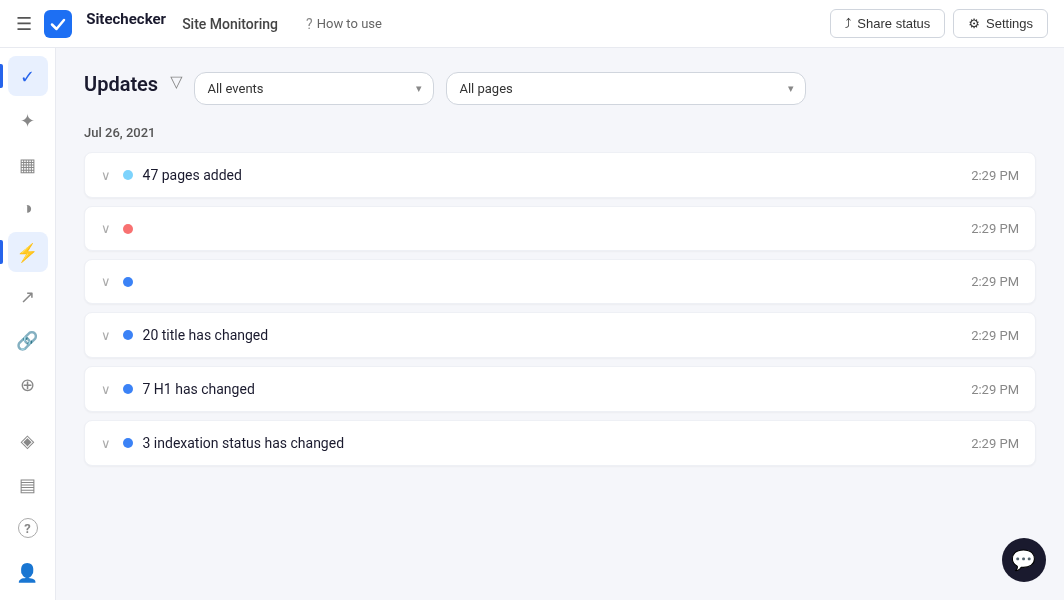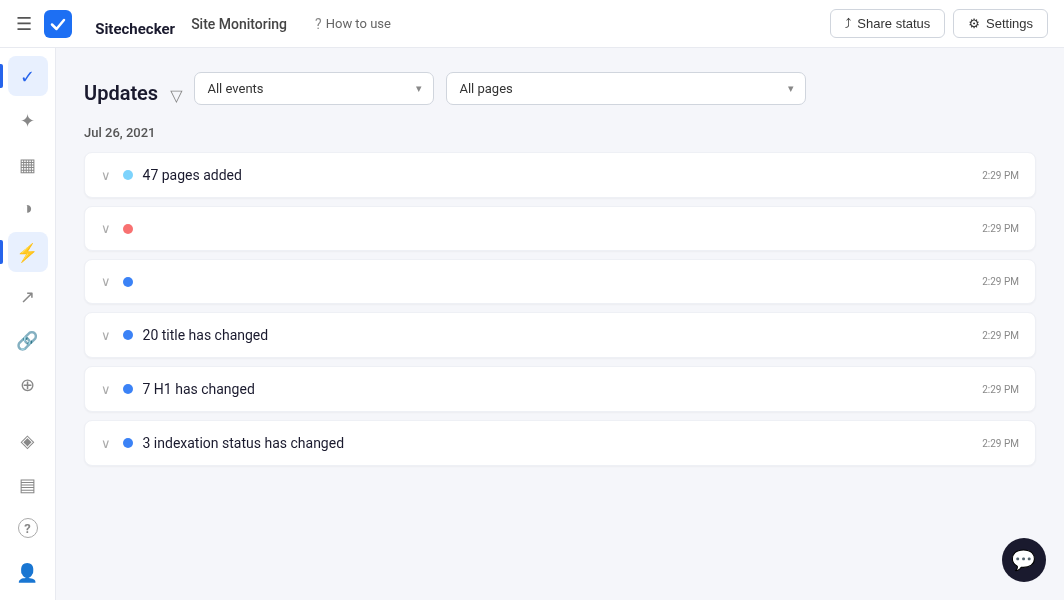--- a/index.html
+++ b/index.html
@@ -5,21 +5,21 @@
     * { box-sizing: border-box; margin: 0; padding: 0; }
     body { font-family: -apple-system, BlinkMacSystemFont, 'Segoe UI', Roboto, sans-serif; background: #f5f6fa; display: flex; flex-direction: column; height: 600px; overflow: hidden; }
 
     
     .header {
       display: flex; align-items: center; background: #fff; border-bottom: 1px solid #e8eaf0;
       padding: 0 16px; height: 48px; z-index: 10; flex-shrink: 0;
     }
     .header-left { display: flex; align-items: center; gap: 12px; }
     .hamburger-icon { color: #555; font-size: 18px; cursor: pointer; }
-    .logo-area { display: flex; align-items: flex-end; gap: 23px; }
+    .logo-area { display: flex; align-items: flex-start; gap: 14px; }
     .logo-icon { width: 28px; height: 28px; }
     .logo-text { font-size: 15px; font-weight: 700; color: #1a1a2e; }
     .site-monitoring { font-size: 14px; color: #444; margin-left: 4px; font-weight: 500; }
     .how-to-use { display: flex; align-items: center; gap: 4px; font-size: 13px; color: #666; cursor: pointer; margin-left: 16px; }
     .header-right { margin-left: auto; display: flex; align-items: center; gap: 8px; }
     .btn-share, .btn-settings {
       display: flex; align-items: center; gap: 6px;
       padding: 6px 14px; border-radius: 6px; font-size: 13px; cursor: pointer;
       border: 1px solid #d0d5dd;
       background: #fff; color: #333; font-weight: 500;
@@ -43,27 +43,27 @@
       content: ''; position: absolute; left: -8px; top: 50%; transform: translateY(-50%);
       width: 3px; height: 24px; background: #2563eb; border-radius: 0 2px 2px 0;
     }
     .sidebar-bottom { margin-top: auto; display: flex; flex-direction: column; align-items: center; gap: 4px; }
 
     
     .main { flex: 1; overflow-y: auto; padding: 24px 28px; }
 
     
     .updates-header {
-      display: flex; align-items: flex-end; gap: 12px; margin-bottom: 20px;
+      display: flex; align-items: flex-start; gap: 12px; margin-bottom: 20px;
     }
     .updates-title { font-size: 20px; font-weight: 600; color: #1a1a2e; }
     .filter-icon { color: #888; font-size: 16px; cursor: pointer; }
     .dropdown {
       display: flex; align-items: center; justify-content: space-between;
-      border: 1px solid #d0d5dd; border-radius: 7px; background: #fff;
+      border: 1px solid #d0d5dd; border-radius: 12px; background: #fff;
       padding: 8px 12px; cursor: pointer; font-size: 13px; color: #333;
       min-width: 180px;
     }
     .dropdown-events { min-width: 240px; }
     .dropdown-pages { min-width: 360px; }
     .dropdown-chevron { color: #888; font-size: 11px; margin-left: 8px; }
 
     
     .date-label { font-size: 13px; color: #555; margin-bottom: 12px; font-weight: 500; }
 
@@ -73,21 +73,21 @@
       border-radius: 8px; padding: 14px 16px;
       margin-bottom: 8px; border: 1px solid #eef0f5;
       box-shadow: 0 1px 2px rgba(0,0,0,0.04);
     }
     .event-chevron { color: #aaa; font-size: 13px; margin-right: 12px; cursor: pointer; }
     .event-dot { width: 10px; height: 10px; border-radius: 50%; margin-right: 10px; flex-shrink: 0; }
     .dot-blue-light { background: #7dd3fc; }
     .dot-red { background: #f87171; }
     .dot-blue { background: #3b82f6; }
     .event-label { font-size: 14px; color: #1a1a2e; flex: 1; }
-    .event-time { font-size: 10px; color: #888; margin-left: auto; white-space: nowrap; }
+    .event-time { font-size: 13px; color: #888; margin-left: auto; white-space: nowrap; }
 
     
     .chat-bubble {
       position: fixed; bottom: 18px; right: 18px;
       width: 44px; height: 44px; background: #1a1a2e;
       border-radius: 50%; display: flex; align-items: center; justify-content: center;
       cursor: pointer; color: #fff; font-size: 20px;
     }
   </style>
 </head>

